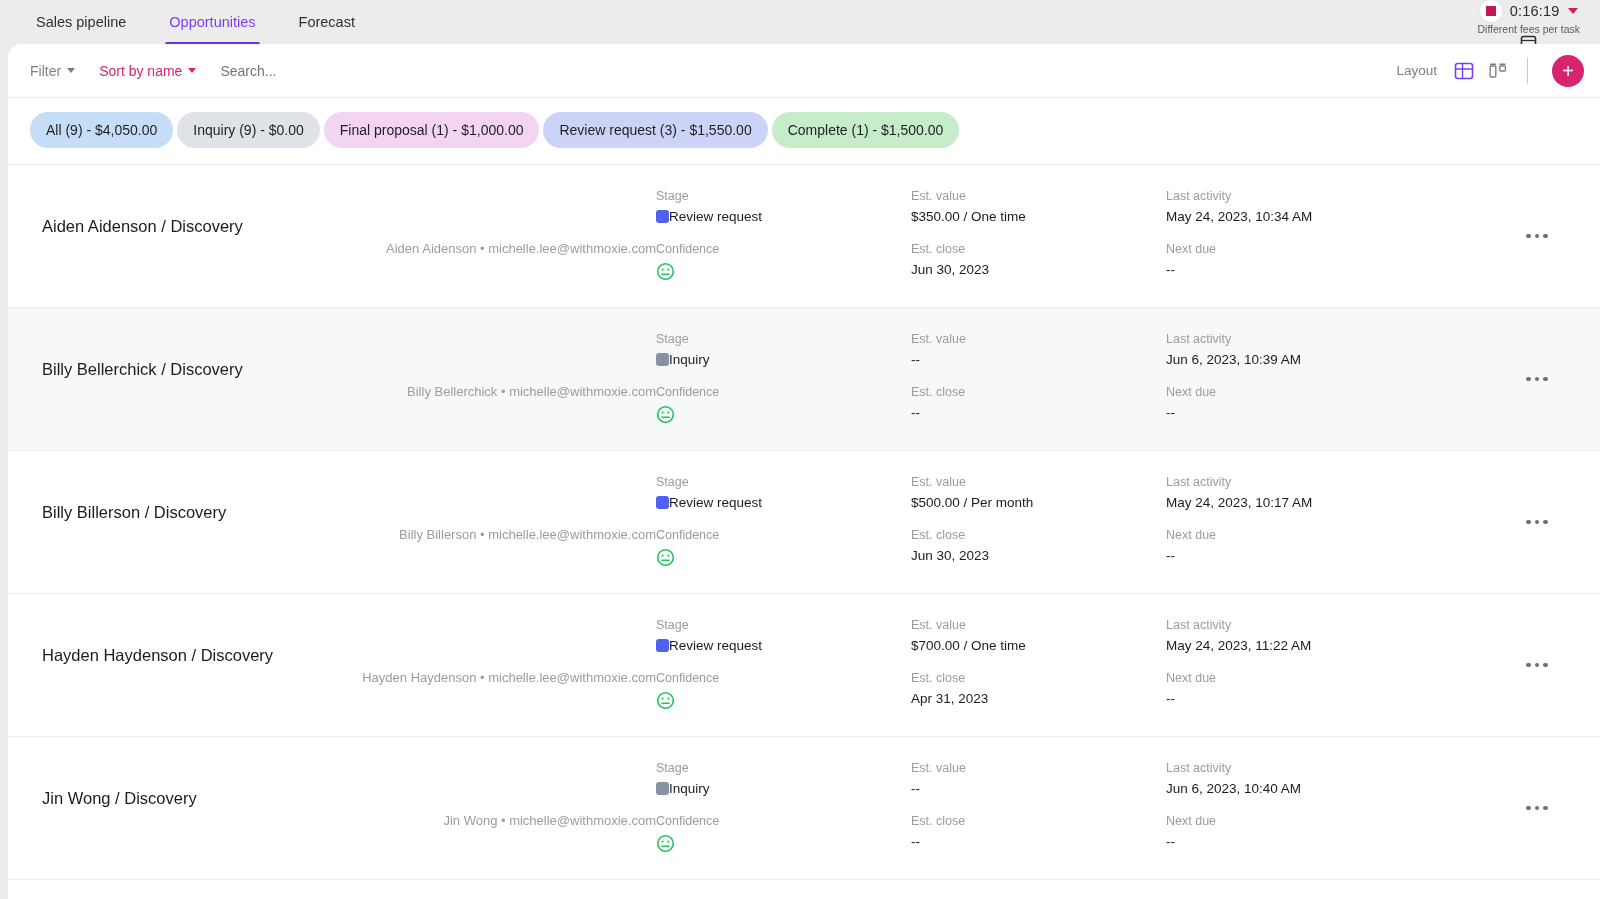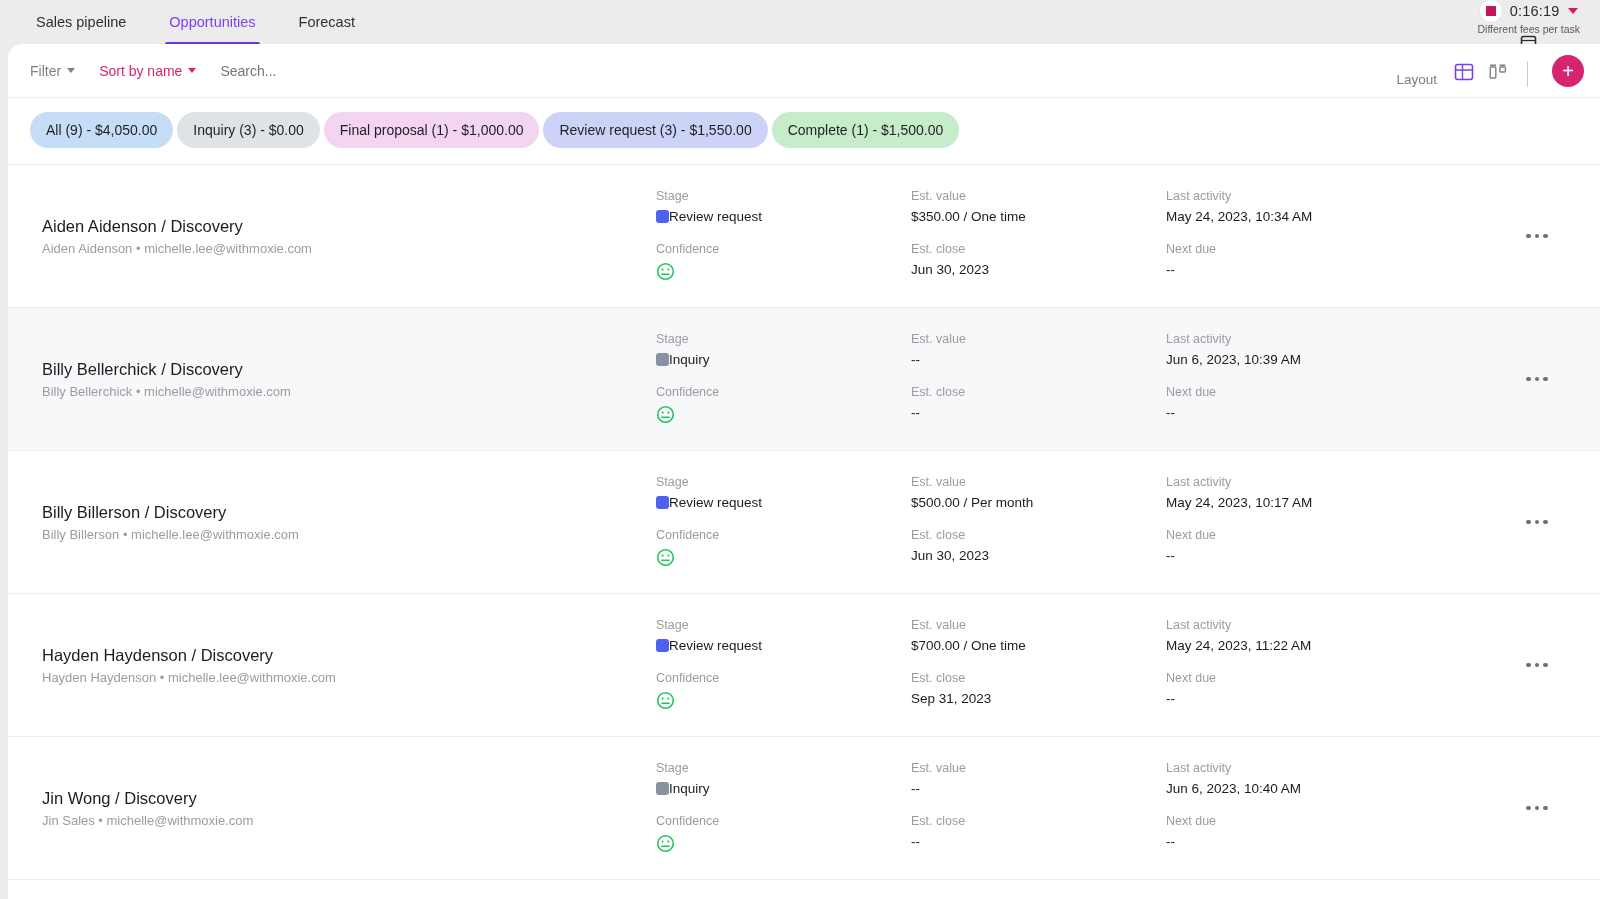--- a/index.html
+++ b/index.html
@@ -77,21 +77,21 @@
   
   .toolbar {
     height:54px; display:flex; align-items:center; padding:0 16px 0 22px;
     border-bottom:1px solid #ececed;
   }
   .tb-item { font-size:14px; display:flex; align-items:center; gap:6px; cursor:pointer; margin-right:24px;}
   .tb-filter { color:#7e8085; }
   .tb-sort { color:#d6246e; }
   .caret-dn { width:0;height:0;border-left:4.5px solid transparent;border-right:4.5px solid transparent;border-top:5.5px solid currentColor;}
   .tb-search { font-size:14px; color:#9b9da1; border:none; outline:none; background:transparent; width:260px; }
-  .tb-right { margin-left:auto; display:flex; align-items:flex-end; gap:4px; }
+  .tb-right { margin-left:auto; display:flex; align-items:center; gap:4px; }
   .tb-layout-label { font-size:13.5px; color:#7e8085; margin-right:8px; }
   .lay-icon { width:30px;height:30px;display:flex;align-items:center;justify-content:center;cursor:pointer;}
   .add-fab {
     width:32px;height:32px;border-radius:50%;background:#d6246e;color:#fff;
     display:flex;align-items:center;justify-content:center;cursor:pointer;margin-left:10px;
     font-size:20px; line-height:1; font-weight:300;
   }
 
   
   .chips { display:flex; align-items:center; gap:4px; padding:14px 22px 16px 22px; border-bottom:1px solid #ececed;}
@@ -105,21 +105,21 @@
   .row {
     display:flex; align-items:stretch; min-height:143px;
     border-bottom:1px solid #ededee; position:relative; cursor:pointer;
   }
   .row.alt { background:#f7f8f9; }
   .row.alt:before{
     content:""; position:absolute; left:-8px; top:0; bottom:0; width:8px; background:#f7f8f9;
   }
   .col-name { width:648px; display:flex; flex-direction:column; justify-content:center; padding-left:34px; }
   .nm-title { font-size:16.5px; color:#1b1c1f; margin-bottom:5px; }
-  .nm-sub { font-size:13px; color:#9a9ca0; }
+  .nm-sub { font-size:13px; color:#9a9ca0;text-align:right; }
 
   .col-stage { width:255px; padding-top:24px; }
   .col-val   { width:255px; padding-top:24px; }
   .col-act   { width:290px; padding-top:24px; }
   .col-more  { flex:1; display:flex; align-items:center; justify-content:flex-start; padding-left:70px; }
 
   .fld { margin-bottom:18px; }
   .fld-label { font-size:12.5px; color:#9a9ca0; margin-bottom:6px; }
   .fld-value { font-size:13.5px; color:#1b1c1f; display:flex; align-items:center; }
   .stage-sq { width:13px; height:13px; border-radius:3px; display:inline-block; flex:none; }
@@ -220,21 +220,21 @@
               <rect x="11.8" y="5" width="5.6" height="5" rx="1" fill="none" stroke="#7e8085" stroke-width="1.4"></rect>
             </svg>
         </span>
         <div class="vdiv"></div>
         <div class="add-fab">+</div>
       </div>
     </div>
 
     <div class="chips" id="chips">
         <div class="chip" style="background: rgb(197, 221, 247); color: rgb(31, 32, 35);">All (9) - $4,050.00</div>
-        <div class="chip" style="background: rgb(223, 226, 230); color: rgb(31, 32, 35);">Inquiry (3) - $0.00</div>
+        <div class="chip" style="background: rgb(223, 226, 230); color: rgb(31, 32, 35);">Inquiry (9) - $0.00</div>
         <div class="chip" style="background: rgb(243, 212, 241); color: rgb(31, 32, 35);">Final proposal (1) - $1,000.00</div>
         <div class="chip" style="background: rgb(205, 211, 247); color: rgb(31, 32, 35);">Review request (3) - $1,550.00</div>
         <div class="chip" style="background: rgb(198, 236, 201); color: rgb(31, 32, 35);">Complete (1) - $1,500.00</div>
       </div>
 
     <div class="rows" id="rows">
         <div class="row">
           <div class="col-name">
             <div class="nm-title">Aiden Aidenson / Discovery</div>
             <div class="nm-sub">Aiden Aidenson • michelle.lee@withmoxie.com</div>
@@ -453,21 +453,21 @@
           <div class="col-val">
             <div class="fld">
               <div class="fld-label">Est. value</div>
               <div class="fld-value">
                 <span>$700.00 / One time</span>
               </div>
             </div>
             <div class="fld">
               <div class="fld-label">Est. close</div>
               <div class="fld-value">
-                <span>Sep 31, 2023</span>
+                <span>Apr 31, 2023</span>
               </div>
             </div>
           </div>
           <div class="col-act">
             <div class="fld">
               <div class="fld-label">Last activity</div>
               <div class="fld-value">
                 <span>May 24, 2023, 11:22 AM</span>
               </div>
             </div>
@@ -482,21 +482,21 @@
             <span class="dots">
               <i></i>
               <i></i>
               <i></i>
             </span>
           </div>
         </div>
         <div class="row">
           <div class="col-name">
             <div class="nm-title">Jin Wong / Discovery</div>
-            <div class="nm-sub">Jin Sales • michelle@withmoxie.com</div>
+            <div class="nm-sub">Jin Wong • michelle@withmoxie.com</div>
           </div>
           <div class="col-stage">
             <div class="fld">
               <div class="fld-label">Stage</div>
               <div class="fld-value">
                 <span class="stage-sq" style="background:#8793a3"></span>
                 <span>Inquiry</span>
               </div>
             </div>
             <div class="fld">

